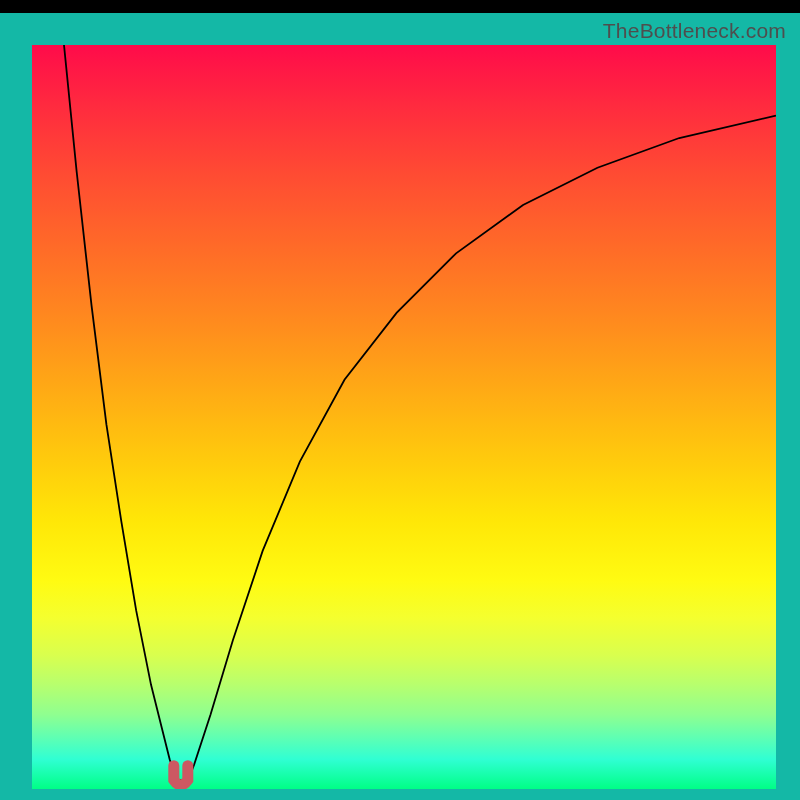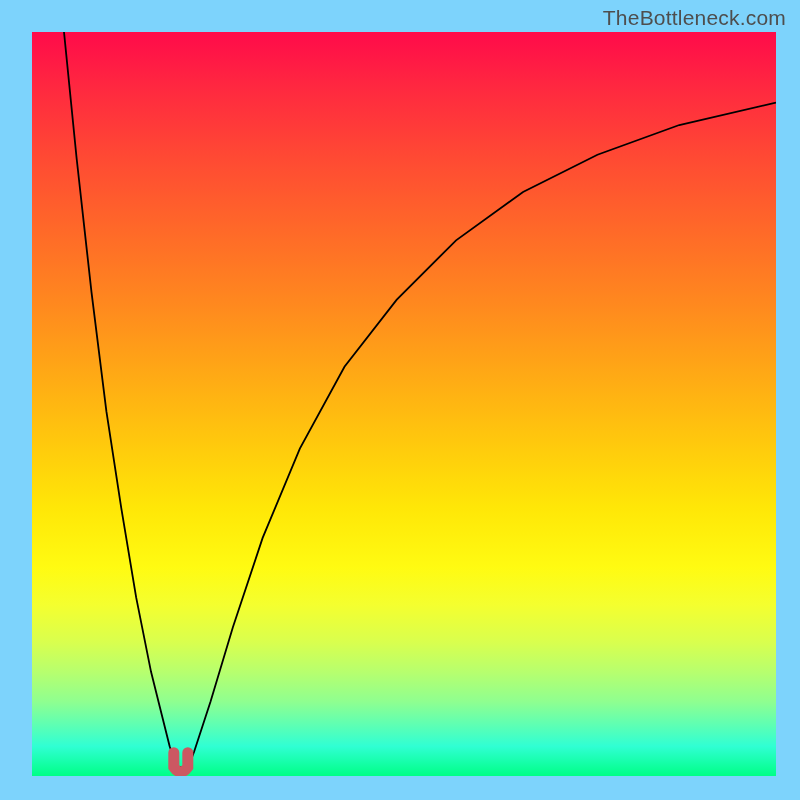--- a/index.html
+++ b/index.html
@@ -1,18 +1,18 @@
 <!DOCTYPE html>
 <html><head>
   <meta charset="utf-8">
   <style>
     * { margin: 0; padding: 0; box-sizing: border-box; }
     html, body { width: 800px; height: 800px; overflow: hidden; }
     body { background: #000; font-family: Arial, sans-serif; position: relative; }
-    .frame { position: absolute; inset: 0; background: #7dd3fc; }
+    .frame { position: absolute; inset: 0; background: #14b8a6; margin-top: 13px; }
     .plot-area {
       position: absolute;
       left: 32px;
       top: 32px;
       width: 744px;
       height: 744px;
       overflow: hidden;
     }
     .gradient-bg {
       position: absolute;

